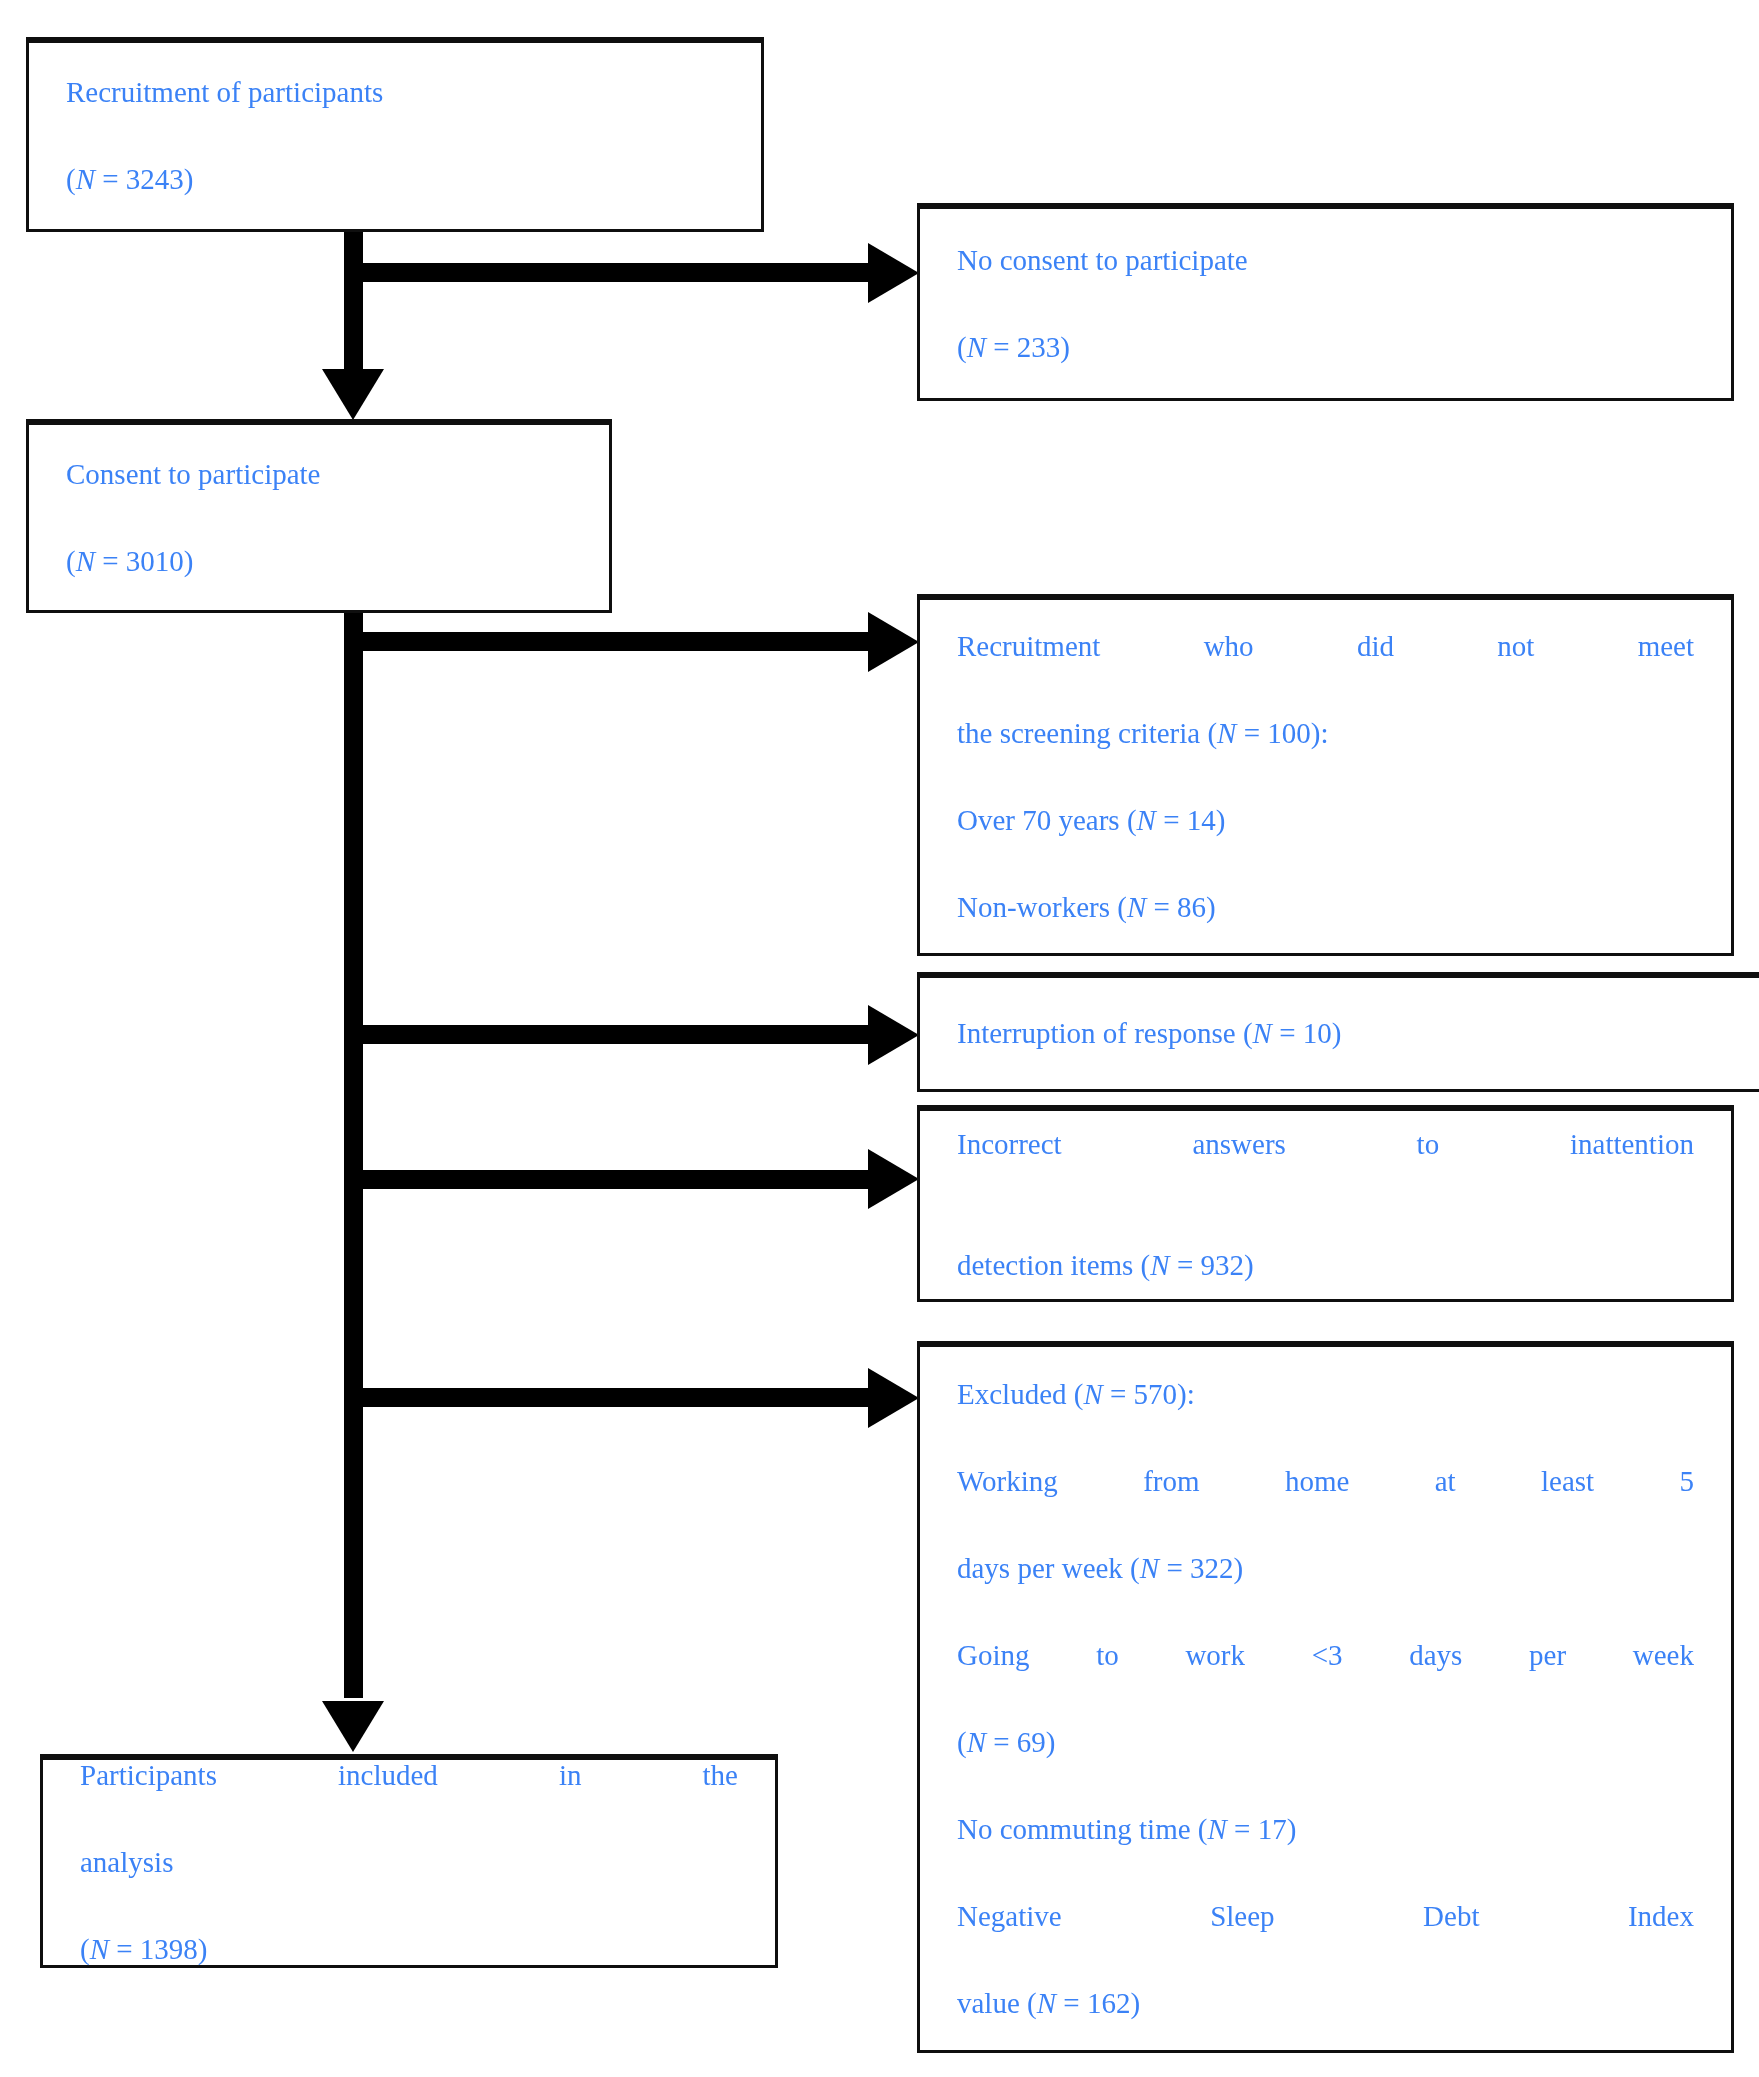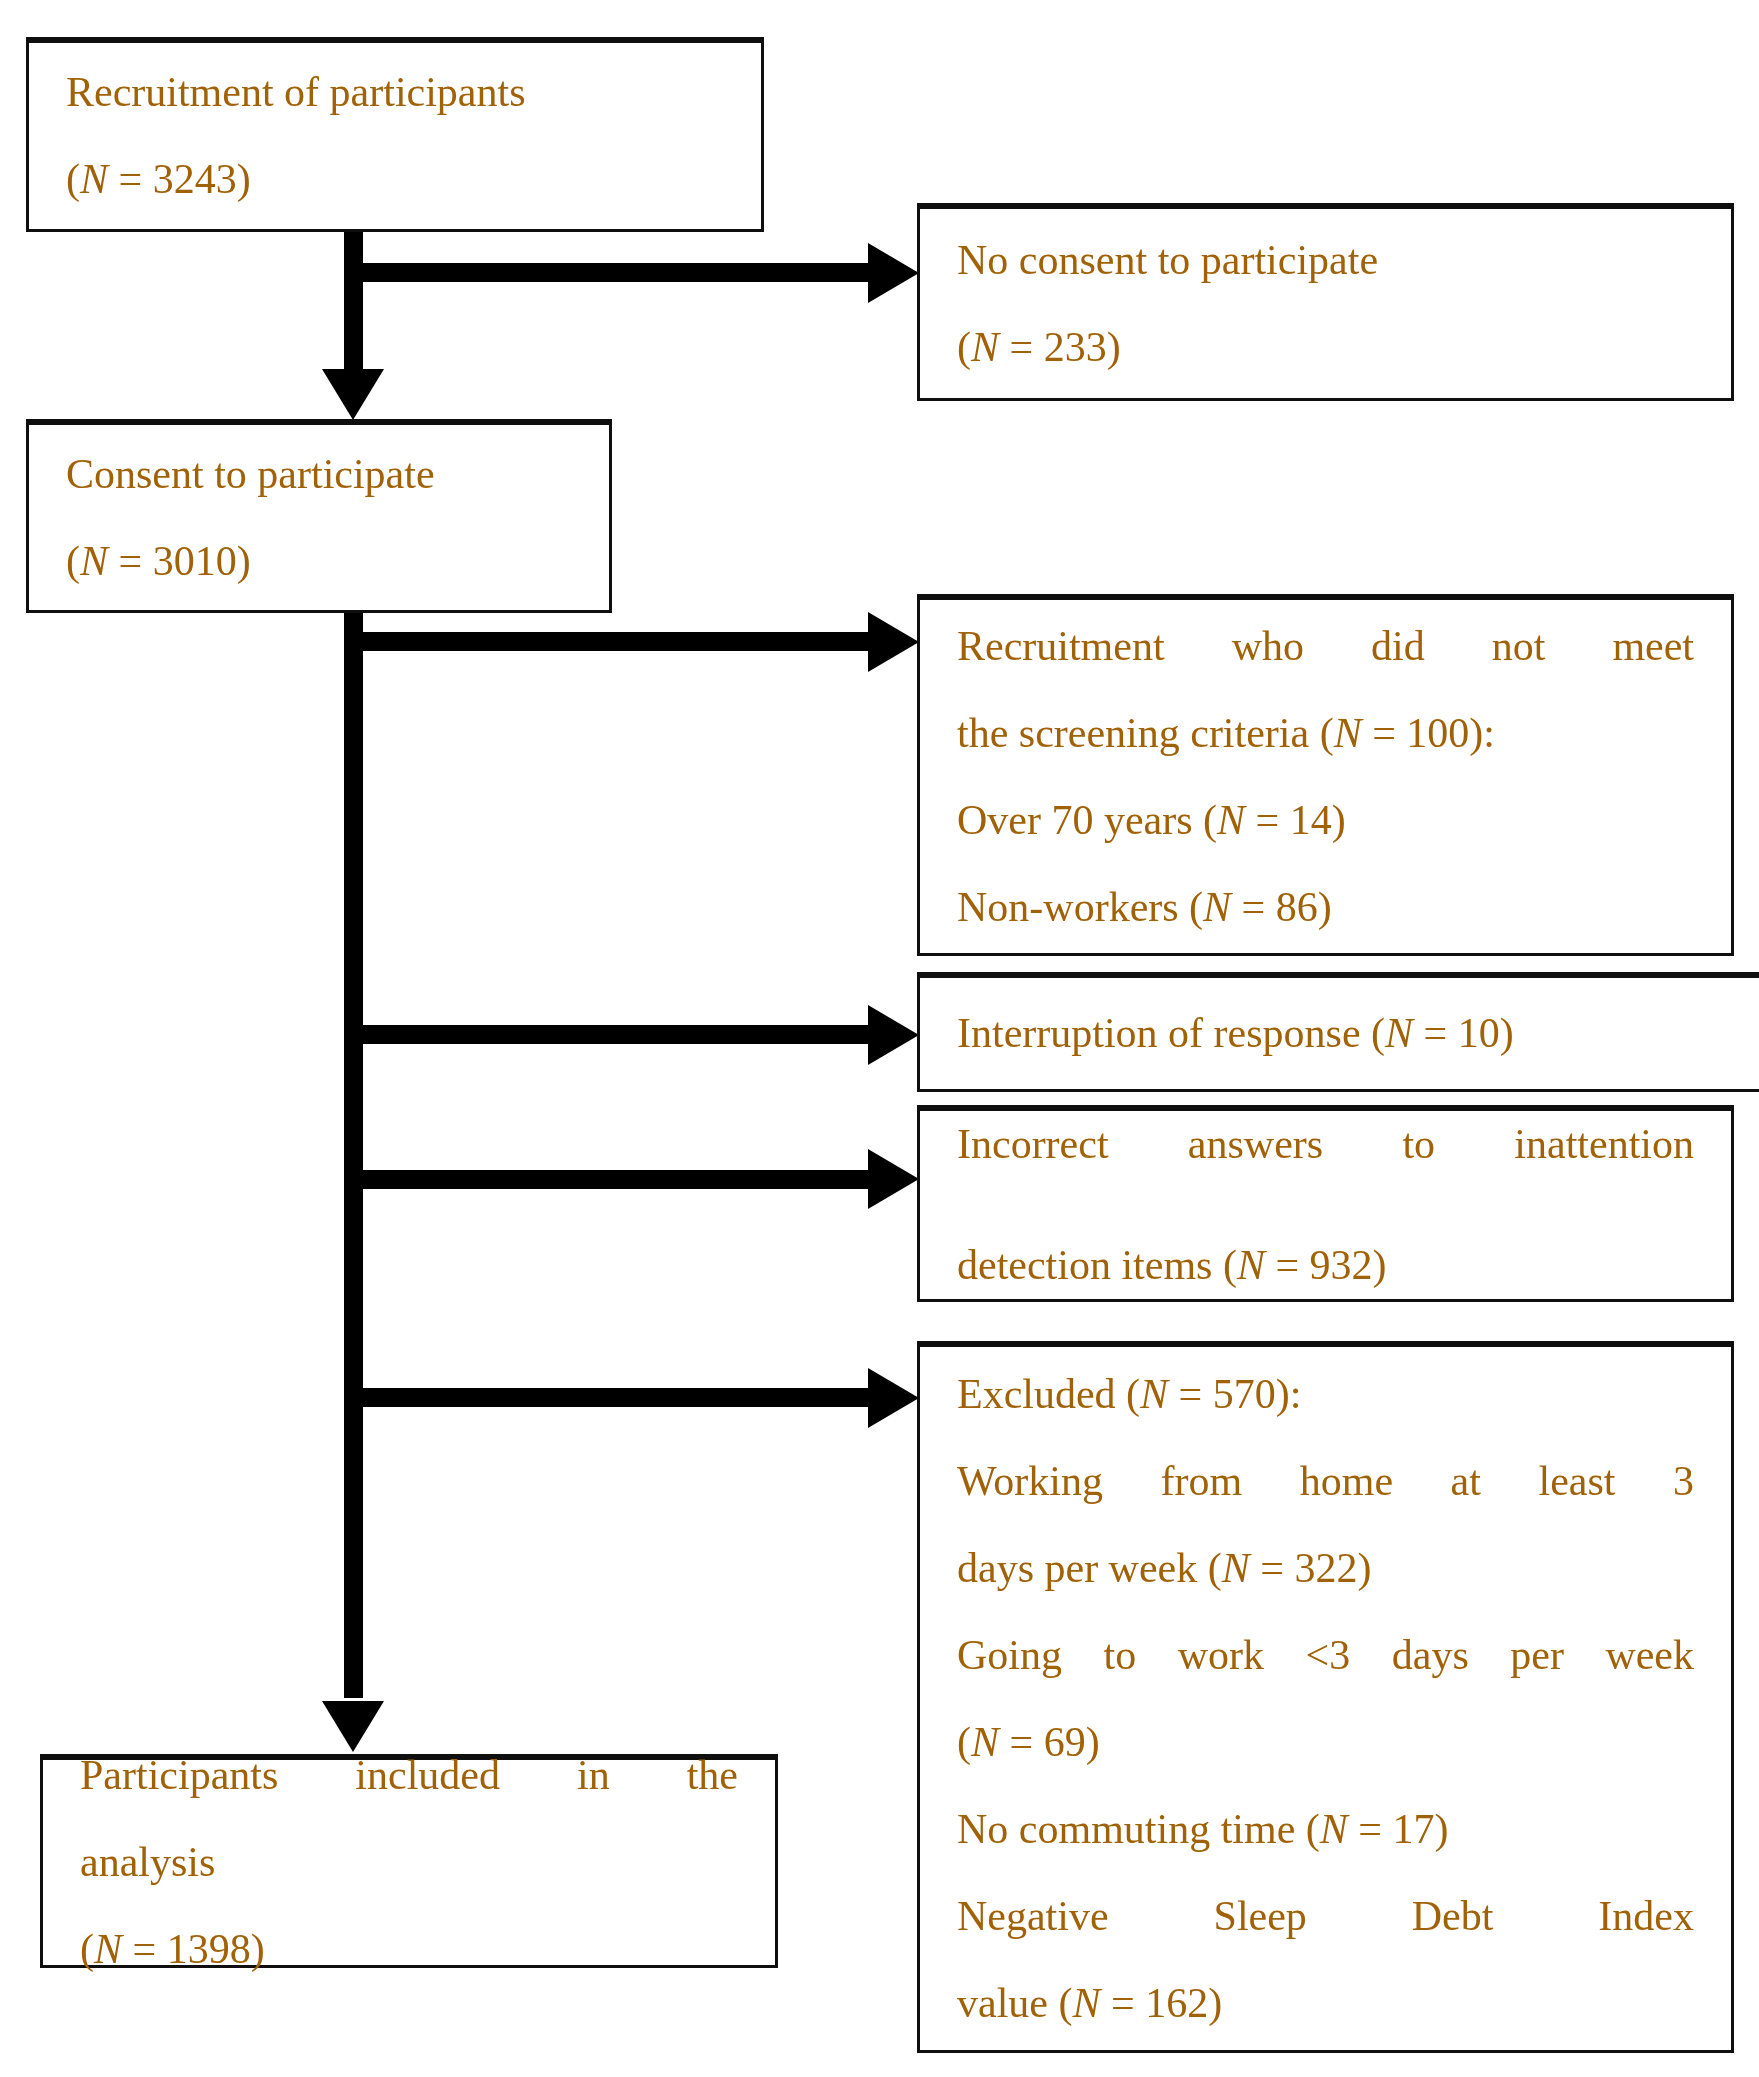--- a/index.html
+++ b/index.html
@@ -16,23 +16,23 @@
     box-sizing: border-box;
     background: #ffffff;
     border: 3.5px solid #0f0f0f;
     border-top-width: 6.1px;
     display: flex;
     flex-direction: column;
     justify-content: center;
     padding: 0 37px;
   }
   .line {
-    font-size: 42px;
+    font-size: 29px;
     line-height: 87px;
-    color: #a16207;
+    color: #3b82f6;
     white-space: nowrap;
   }
   .line.just {
     white-space: normal;
     text-align: justify;
     text-align-last: justify;
   }
   .line i { font-style: italic; }
   .vline { position: absolute; width: 19px; background: #000; }
   .hline { position: absolute; height: 19px; background: #000; }
@@ -110,21 +110,21 @@
       <div class="line">Interruption of response (<i>N</i> = 10)</div>
     </div>
 
   <div class="box" id="box-incorrect">
       <div class="line just">Incorrect answers to inattention</div>
       <div class="line">detection items (<i>N</i> = 932)</div>
     </div>
 
   <div class="box" id="box-excluded">
       <div class="line">Excluded (<i>N</i> = 570):</div>
-      <div class="line just">Working from home at least 3</div>
+      <div class="line just">Working from home at least 5</div>
       <div class="line">days per week (<i>N</i> = 322)</div>
       <div class="line just">Going to work &lt;3 days per week</div>
       <div class="line">(<i>N</i> = 69)</div>
       <div class="line">No commuting time (<i>N</i> = 17)</div>
       <div class="line just">Negative Sleep Debt Index</div>
       <div class="line">value (<i>N</i> = 162)</div>
     </div>
 
   <div class="box" id="box-included">
       <div class="line just">Participants included in the</div>

